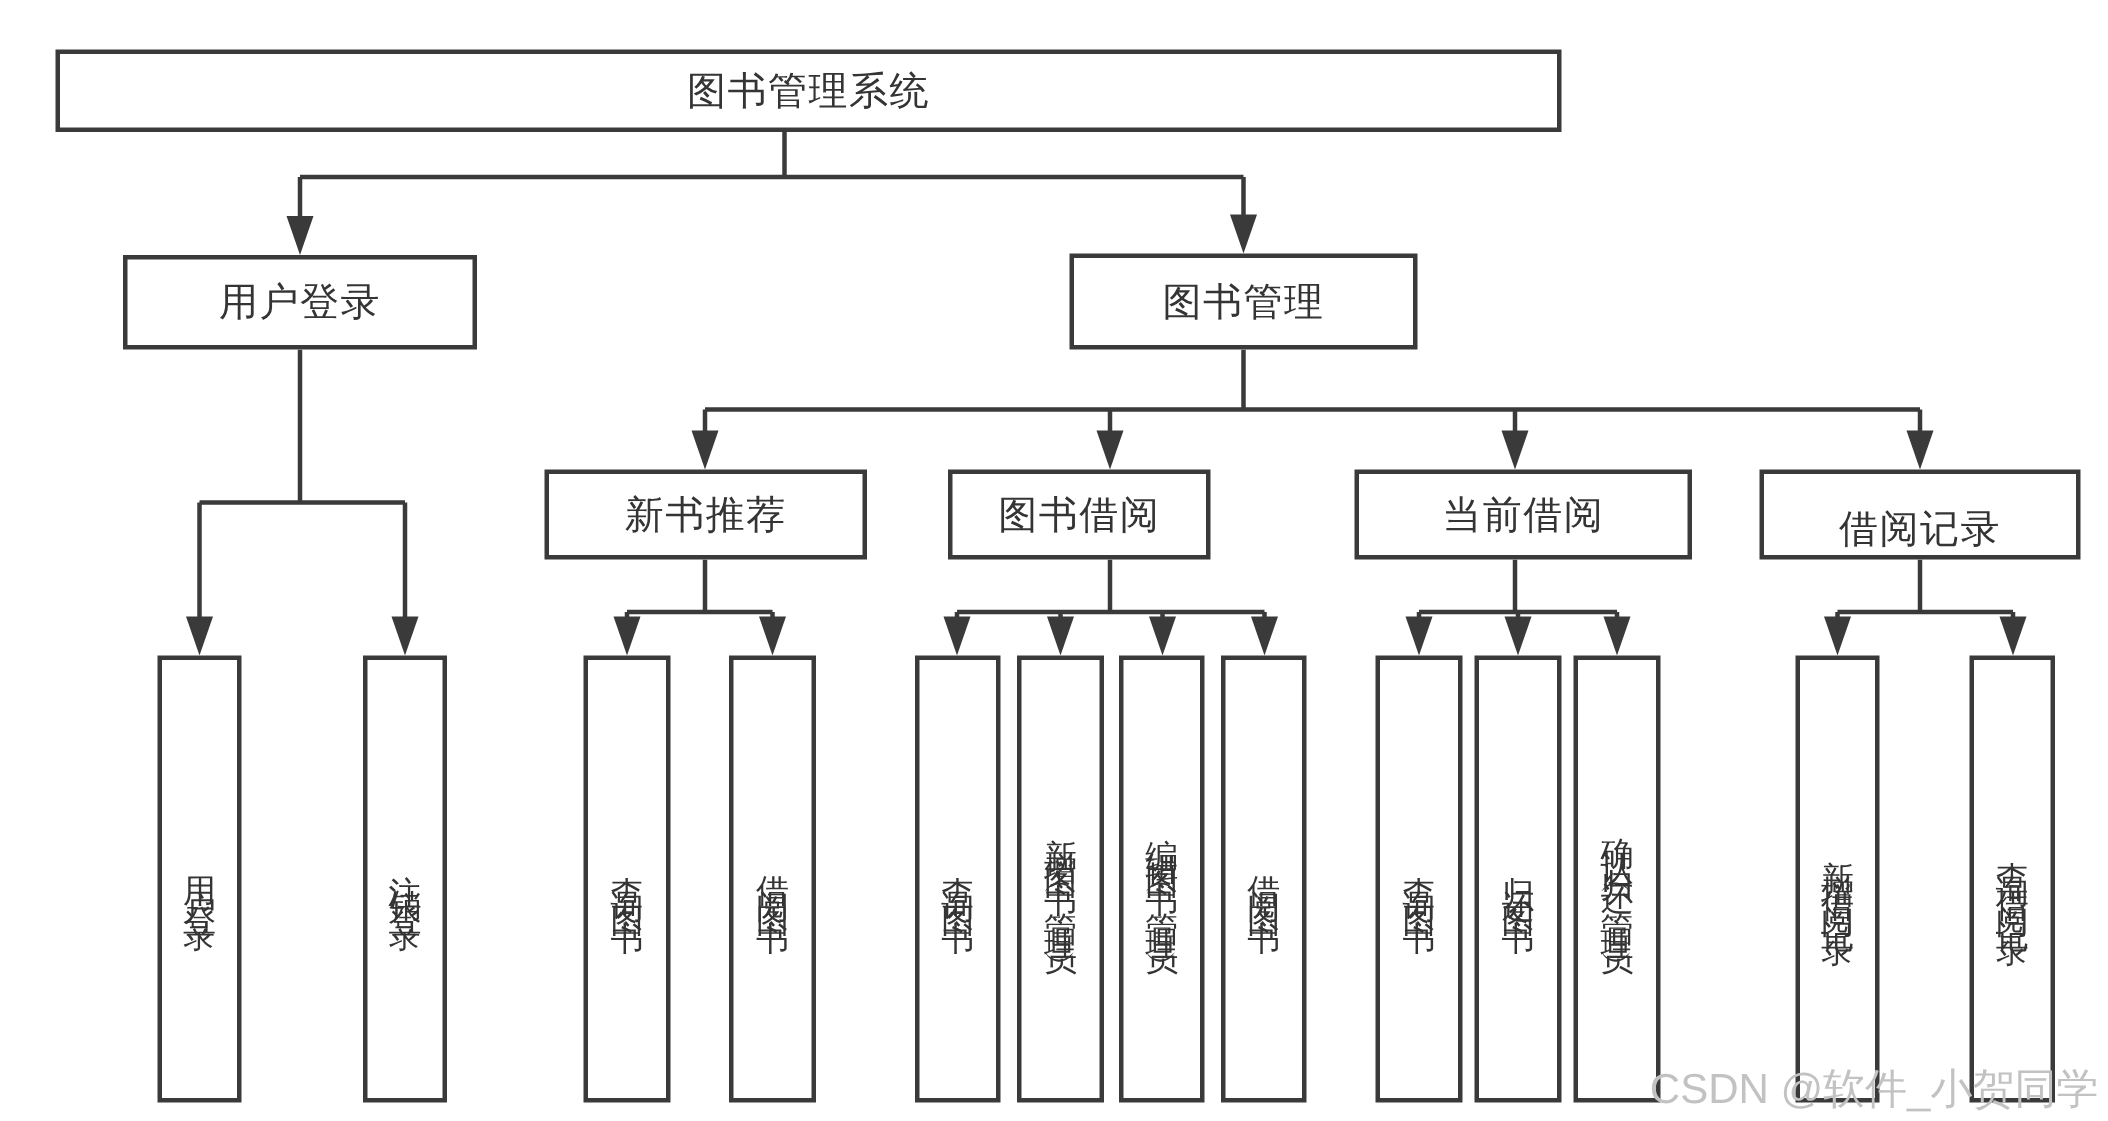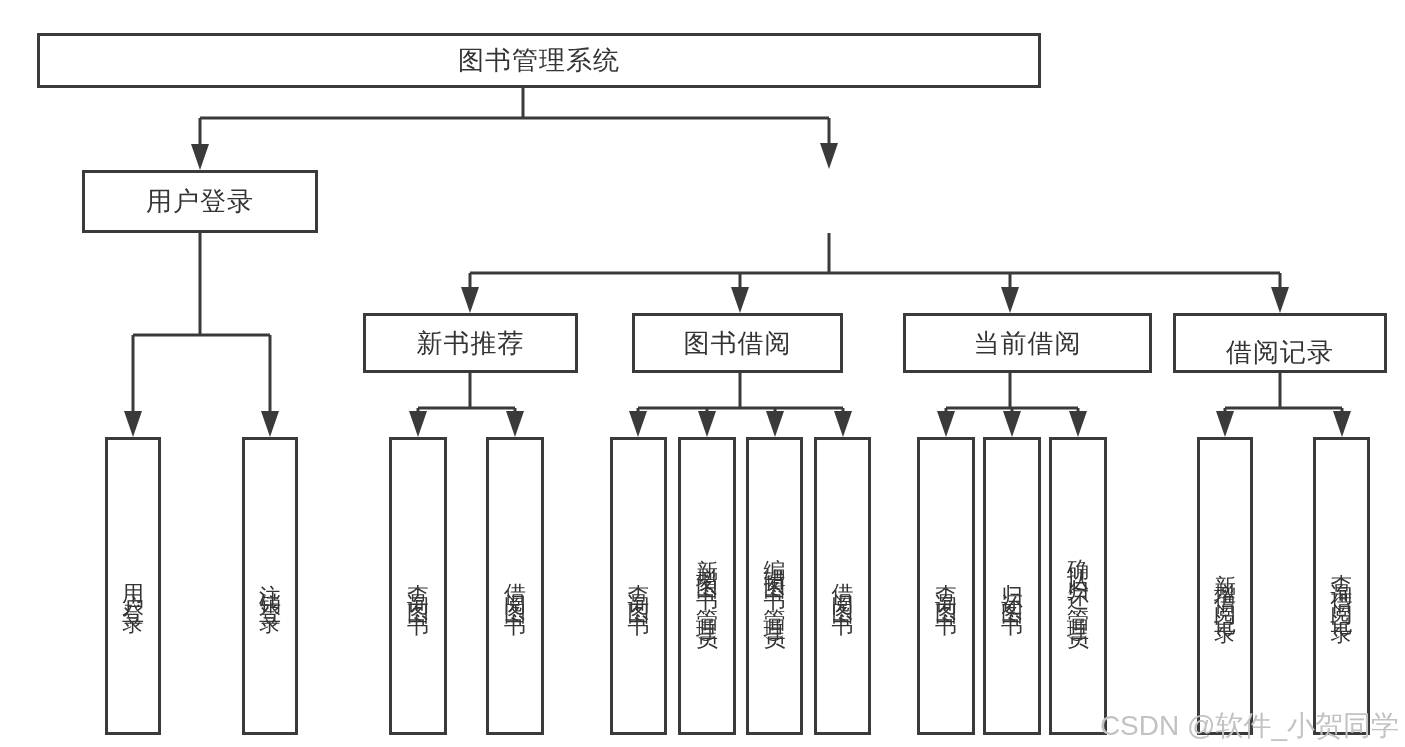--- a/index.html
+++ b/index.html
@@ -129,28 +129,31 @@
     </g>
   </svg>
 
   <div class="node" style="left:37px; top:13px; width:1004px; height:55px;margin-top:20px;">
     <span class="h-label">图书管理系统</span>
   </div>
 
   <div class="node" style="left:82px; top:170px; width:236px; height:63px;">
     <span class="h-label">用户登录</span>
   </div>
+  <div class="node" style="left:713px; top:169px; width:232px; height:64px;">
+    <span class="h-label">图书管理</span>
+  </div>
 
   <div class="node" style="left:363px; top:313px; width:215px; height:60px;">
     <span class="h-label">新书推荐</span>
   </div>
-  <div class="node" style="left:632px; top:313px; width:211px; height:60px;">
+  <div class="node" style="left:632px; top:313px; width:175px; height:60px;">
     <span class="h-label">图书借阅</span>
   </div>
-  <div class="node" style="left:903px; top:313px; width:249px; height:60px;">
+  <div class="node" style="left:903px; top:313px; width:225px; height:60px;">
     <span class="h-label">当前借阅</span>
   </div>
   <div class="node" style="left:1173px; top:313px; width:214px; height:60px;align-items:flex-end;">
     <span class="h-label">借阅记录</span>
   </div>
 
   <div class="node vbox" style="left:105px; top:437px; width:56px; height:298px;">
     <span class="v-label">用户登录</span>
   </div>
   <div class="node vbox" style="left:242px; top:437px; width:56px; height:298px;">

